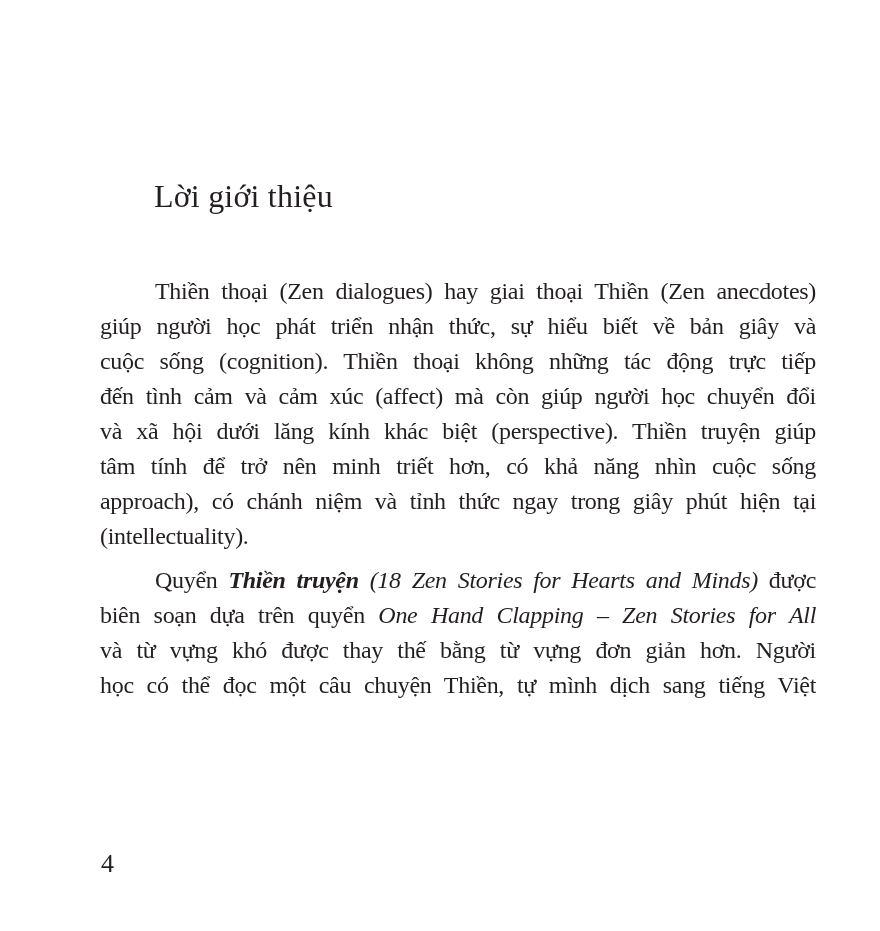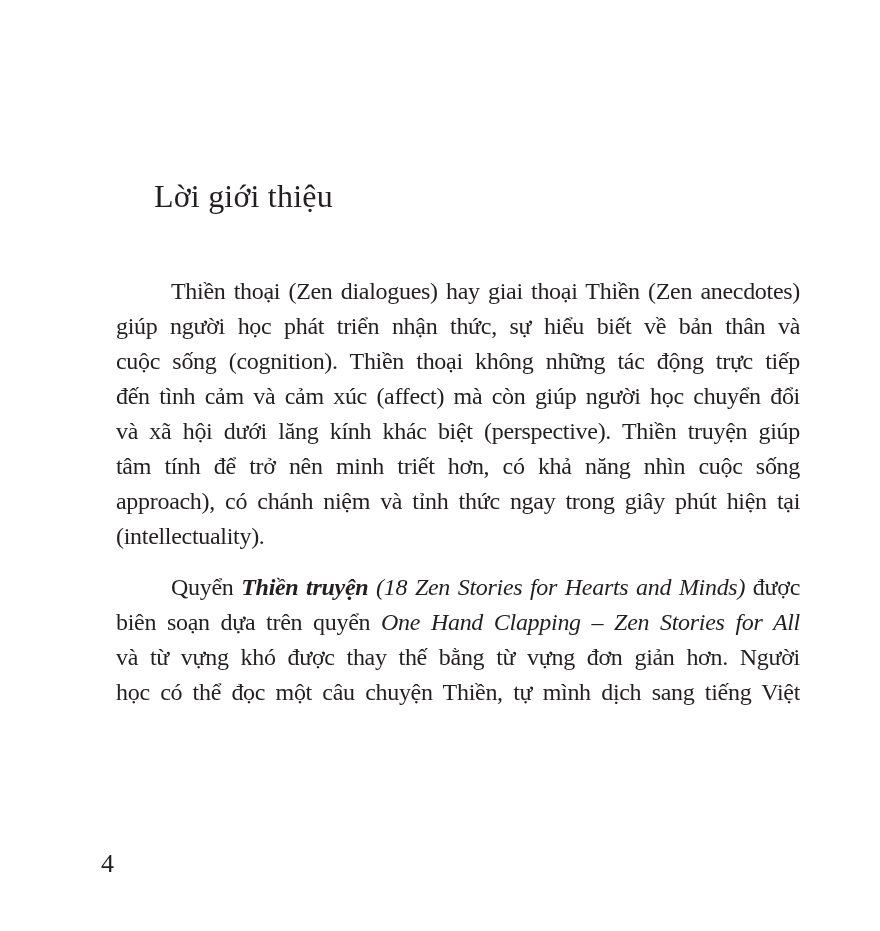--- a/index.html
+++ b/index.html
@@ -26,21 +26,21 @@
     font-family: Liberation Serif, serif;
   }
   h1.title {
     font-size: 32px;
     font-weight: 400;
     line-height: 40px;
     margin: 0 0 58px 54px;
     letter-spacing: 0.2px;
   }
   .para {
-    margin: 16px;
+    margin: 0;
   }
   .para + .para {
     margin-top: 9px;
   }
   .line {
     font-size: 24px;
     line-height: 35px;
     height: 35px;
     overflow: hidden;
     letter-spacing: -0.3px;
@@ -70,21 +70,21 @@
   }
 </style>
 </head>
 <body>
 
 <div class="page">
   <h1 class="title">Lời giới thiệu</h1>
   <div id="text-block">
       <div class="para">
         <div class="line indent"><span class="seg r">Thiền thoại (Zen dialogues) hay giai thoại Thiền (Zen anecdotes)</span></div>
-        <div class="line"><span class="seg r">giúp người học phát triển nhận thức, sự hiểu biết về bản thân và</span></div>
+        <div class="line"><span class="seg r">giúp người học phát triển nhận thức, sự hiểu biết về bản giây và</span></div>
         <div class="line"><span class="seg r">cuộc sống (cognition). Thiền thoại không những tác động trực tiếp</span></div>
         <div class="line"><span class="seg r">đến tình cảm và cảm xúc (affect) mà còn giúp người học chuyển đổi</span></div>
         <div class="line"><span class="seg r">và xã hội dưới lăng kính khác biệt (perspective). Thiền truyện giúp</span></div>
         <div class="line"><span class="seg r">tâm tính để trở nên minh triết hơn, có khả năng nhìn cuộc sống</span></div>
         <div class="line"><span class="seg r">approach), có chánh niệm và tỉnh thức ngay trong giây phút hiện tại</span></div>
         <div class="line lastline"><span class="seg r">(intellectuality).</span></div>
       </div>
       <div class="para">
         <div class="line indent"><span class="seg r">Quyển </span><span class="seg bi">Thiền truyện</span><span class="seg r"> </span><span class="seg i">(18 Zen Stories for Hearts and Minds)</span><span class="seg r"> được</span></div>
         <div class="line"><span class="seg r">biên soạn dựa trên quyển </span><span class="seg i">One Hand Clapping – Zen Stories for All</span></div>

